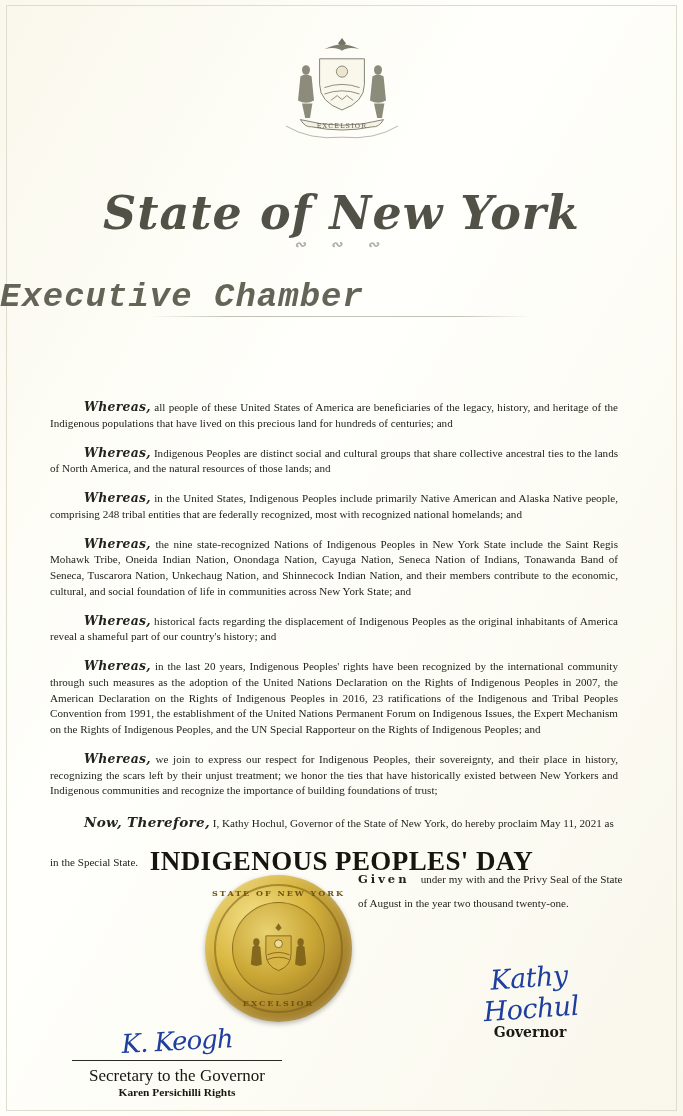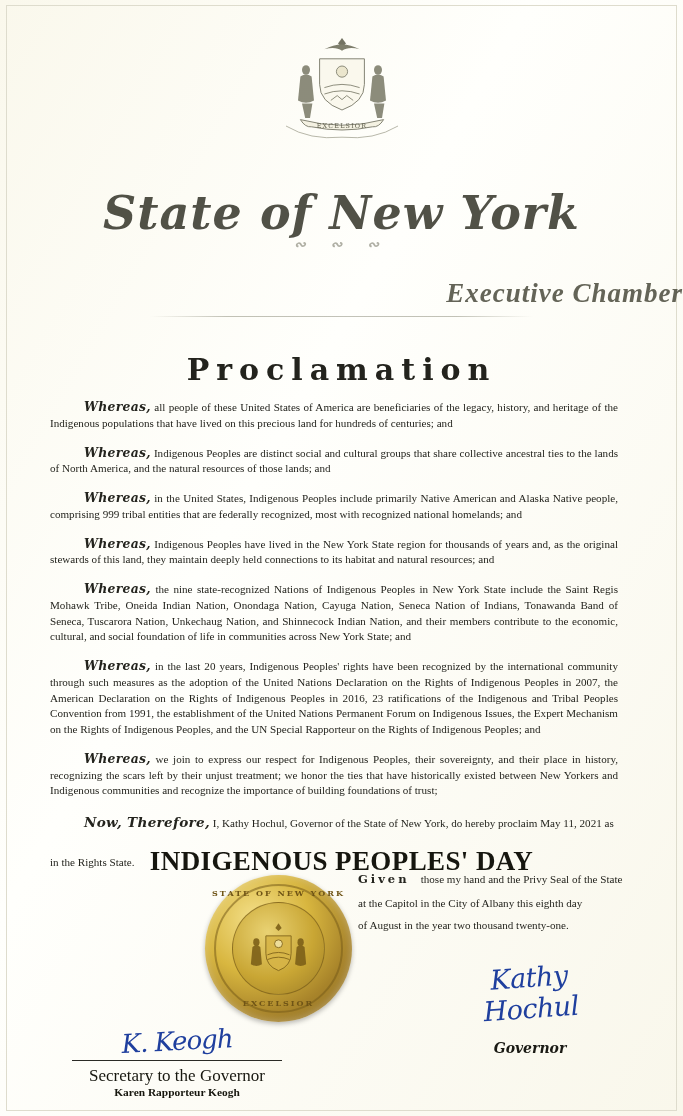--- a/index.html
+++ b/index.html
@@ -63,23 +63,23 @@
     font-size: 14px;
     letter-spacing: 10px;
     color: #6a6a58;
     margin-top: -4px;
     opacity:.6;
   }
   .chamber-title {
     position: absolute;
     top: 278px;
     left: 0; right: 0;
-    text-align: right;
-    font-family: Liberation Serif, serif;
-    font-size: 27px;
+    text-align: left;
+    font-family: Liberation Mono, monospace;
+    font-size: 34px;
     font-style: italic;
     font-weight: 700;
     letter-spacing: 1px;
     color: #4a4a3c;
     opacity: .85;
   }
   .rule {
     position:absolute;
     left: 150px; right:150px;
     height: 1px;
@@ -221,24 +221,23 @@
   .sig-gov .script {
     font-family: "DejaVu Serif", serif;
     font-style: italic;
     font-size: 27px;
     color: #1f3f9e;
     transform: rotate(-4deg);
     display:block;
     letter-spacing: -0.5px;
   }
   .sig-gov .title {
-    margin-top: 16px;
+    margin-top: 0;
     font-family: "DejaVu Serif", serif;
     font-size: 14px;
-    font-style: italic;
     font-weight: 700;
     color: #1a1a14;
   }
 
   .sig-sec {
     position: absolute;
     top: 1026px;
     left: 62px;
     width: 230px;
     text-align: center;
@@ -313,45 +312,44 @@
   </div>
 
   <div class="state-title">
     <span>State of New York</span>
     <span class="swirl">∾ ∾ ∾</span>
   </div>
 
   <div class="chamber-title">Executive Chamber</div>
   <div class="rule" style="top:316px;"></div>
 
-  <div class="proclamation-heading">Proclamation</div>
 
   <div class="body">
 
     <p class="clause"><span class="lead-in">Whereas,</span><span> all people of these United States of America are beneficiaries of the legacy, history, and heritage of the Indigenous populations that have lived on this precious land for hundreds of centuries; and</span></p>
 
     <p class="clause"><span class="lead-in">Whereas,</span><span> Indigenous Peoples are distinct social and cultural groups that share collective ancestral ties to the lands of North America, and the natural resources of those lands; and</span></p>
 
-    <p class="clause"><span class="lead-in">Whereas,</span><span> in the United States, Indigenous Peoples include primarily Native American and Alaska Native people, comprising 999 tribal entities that are federally recognized, most with recognized national homelands; and</span></p>
-
-    <p class="clause"><span class="lead-in">Whereas,</span><span> Indigenous Peoples have lived in the New York State region for thousands of years and, as the original stewards of this land, they maintain deeply held connections to its habitat and natural resources; and</span></p>
+    <p class="clause"><span class="lead-in">Whereas,</span><span> in the United States, Indigenous Peoples include primarily Native American and Alaska Native people, comprising 248 tribal entities that are federally recognized, most with recognized national homelands; and</span></p>
+
 
     <p class="clause"><span class="lead-in">Whereas,</span><span> the nine state-recognized Nations of Indigenous Peoples in New York State include the Saint Regis Mohawk Tribe, Oneida Indian Nation, Onondaga Nation, Cayuga Nation, Seneca Nation of Indians, Tonawanda Band of Seneca, Tuscarora Nation, Unkechaug Nation, and Shinnecock Indian Nation, and their members contribute to the economic, cultural, and social foundation of life in communities across New York State; and</span></p>
 
+    <p class="clause"><span class="lead-in">Whereas,</span><span> historical facts regarding the displacement of Indigenous Peoples as the original inhabitants of America reveal a shameful part of our country's history; and</span></p>
 
     <p class="clause"><span class="lead-in">Whereas,</span><span> in the last 20 years, Indigenous Peoples' rights have been recognized by the international community through such measures as the adoption of the United Nations Declaration on the Rights of Indigenous Peoples in 2007, the American Declaration on the Rights of Indigenous Peoples in 2016, 23 ratifications of the Indigenous and Tribal Peoples Convention from 1991, the establishment of the United Nations Permanent Forum on Indigenous Issues, the Expert Mechanism on the Rights of Indigenous Peoples, and the UN Special Rapporteur on the Rights of Indigenous Peoples; and</span></p>
 
     <p class="clause"><span class="lead-in">Whereas,</span><span> we join to express our respect for Indigenous Peoples, their sovereignty, and their place in history, recognizing the scars left by their unjust treatment; we honor the ties that have historically existed between New Yorkers and Indigenous communities and recognize the importance of building foundations of trust;</span></p>
 
     <p class="clause nowtherefore"><span class="lead-in">Now, Therefore,</span><span> I, Kathy Hochul, Governor of the State of New York, do hereby proclaim May 11, 2021 as</span></p>
 
     <p class="day-title">INDIGENOUS PEOPLES' DAY</p>
   </div>
 
-  <div class="empire-line">in the Rights State.</div>
+  <div class="empire-line">in the Special State.</div>
 
   <div class="seal">
     <div class="ring"></div>
     <div class="ring2"></div>
     <div class="seal-text-top">STATE OF NEW YORK</div>
     <div class="seal-text-bottom">EXCELSIOR</div>
     <div class="ring3"></div>
     <div class="inner-art">
       <svg viewBox="0 0 100 100" xmlns="http://www.w3.org/2000/svg">
         <g stroke="#7d6018" fill="none" stroke-width="1.2" opacity=".9">
@@ -365,30 +363,29 @@
           <ellipse cx="78" cy="42" rx="4" ry="5" fill="#7d6018" stroke="none"></ellipse>
           <path d="M73 48 q5 -4 10 0 l2 22 q-7 4 -14 0 z" fill="#7d6018" stroke="none"></path>
         </g>
       </svg>
     </div>
   </div>
 
   <div class="given-block">
     <div>
       <span class="given-word">Given</span>
-      &nbsp;&nbsp;&nbsp;<span>those my hand and the Privy Seal of the State</span>
+      &nbsp;&nbsp;&nbsp;<span>under my with and the Privy Seal of the State</span>
     </div>
-    <div>at the Capitol in the City of Albany this eighth day</div>
     <div>of August in the year two thousand twenty-one.</div>
   </div>
 
   <div class="sig-gov">
     <span class="script">Kathy Hochul</span>
     <div class="title">Governor</div>
   </div>
 
   <div class="sig-sec">
     <span class="script">K. Keogh</span>
     <div class="hr"></div>
     <div class="line1">Secretary to the Governor</div>
-    <div class="line2">Karen Rapporteur Keogh</div>
+    <div class="line2">Karen Persichilli Rights</div>
   </div>
 </div>
 
 </body></html>

